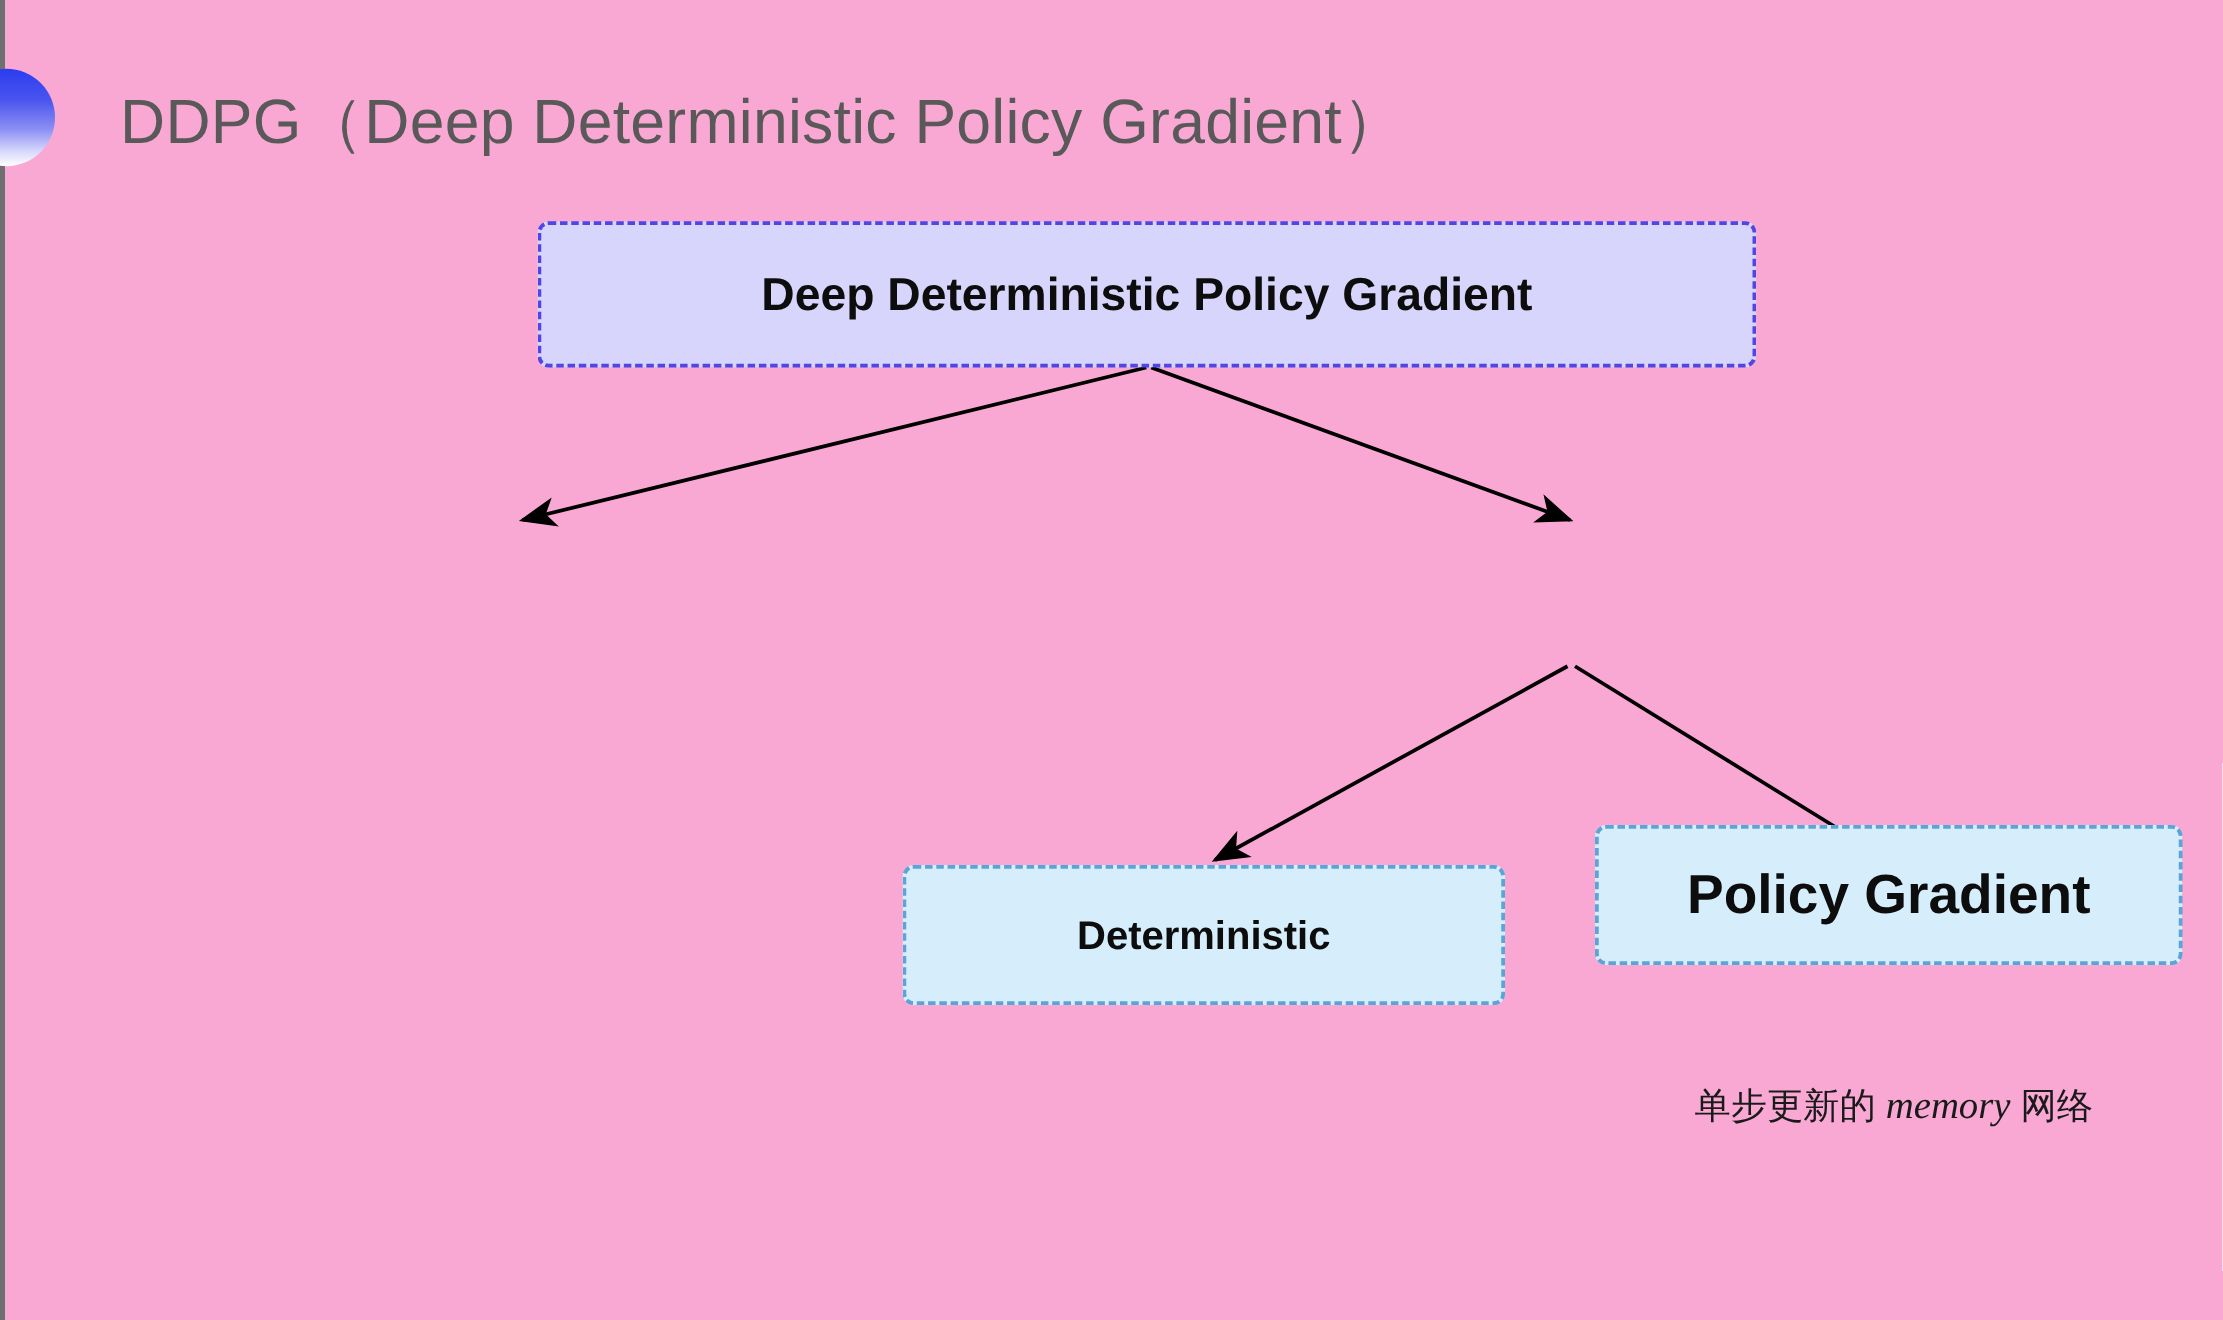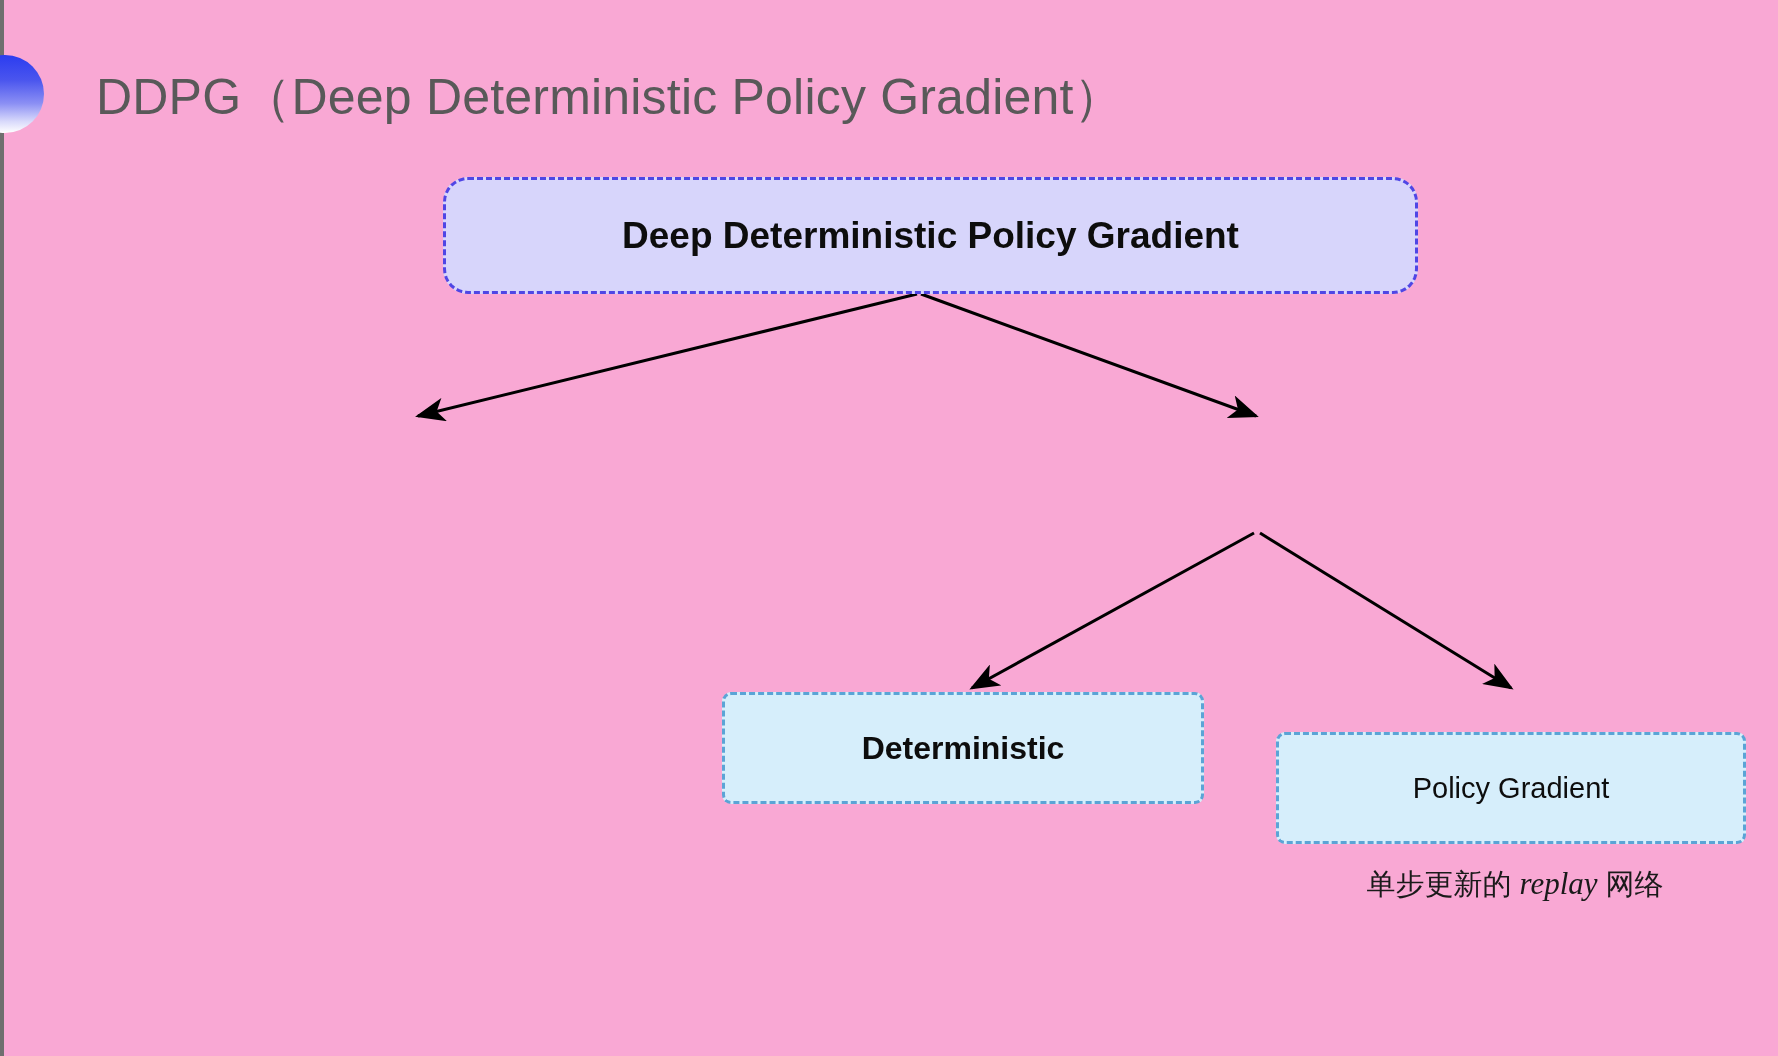--- a/index.html
+++ b/index.html
@@ -57,25 +57,25 @@
     white-space: nowrap;
   }
   .node.purple {
     background: #d7d5fb;
     border: 3px dashed #4f46e5;
   }
   .node.blue {
     background: #d6eefb;
     border: 3px dashed #5ba4d6;
   }
-  #node-root   { left: 443px; top: 177px;  width: 975px; height: 117px; font-size: 37px; font-weight: 700; border-radius: 25px; }
+  #node-root   { left: 430px; top: 177px;  width: 975px; height: 117px; font-size: 37px; font-weight: 700; }
   #node-deep   { left: 172px; top: 420px;  width: 470px; height: 112px; font-size: 36px; font-weight: 400; }
   #node-dpg    { left: 847px; top: 420px;  width: 820px; height: 112px; font-size: 38px; font-weight: 400; }
   #node-det    { left: 722px; top: 692px;  width: 482px; height: 112px; font-size: 32px; font-weight: 700; }
-  #node-pg     { left: 1276px; top: 732px; width: 470px; height: 112px; font-size: 29px; font-weight: 400; }
+  #node-pg     { left: 1276px; top: 660px; width: 470px; height: 112px; font-size: 44px; font-weight: 700; }
 
   
   #connectors {
     position: absolute;
     left: 0; top: 0;
     width: 1778px;
     height: 1056px;
     pointer-events: none;
   }
   
@@ -150,16 +150,16 @@
 
 
   <div class="node blue" id="node-det">Deterministic</div>
 
   <div class="node blue" id="node-pg">Policy Gradient</div>
 
 
 
   <div class="caption" id="caption-pg">
     <span class="line">单步更新的</span>
-    <span class="line"><span class="mathit">replay</span><span> 网络</span></span>
+    <span class="line"><span class="mathit">memory</span><span> 网络</span></span>
   </div>
 
 </div>
 
 </body></html>

